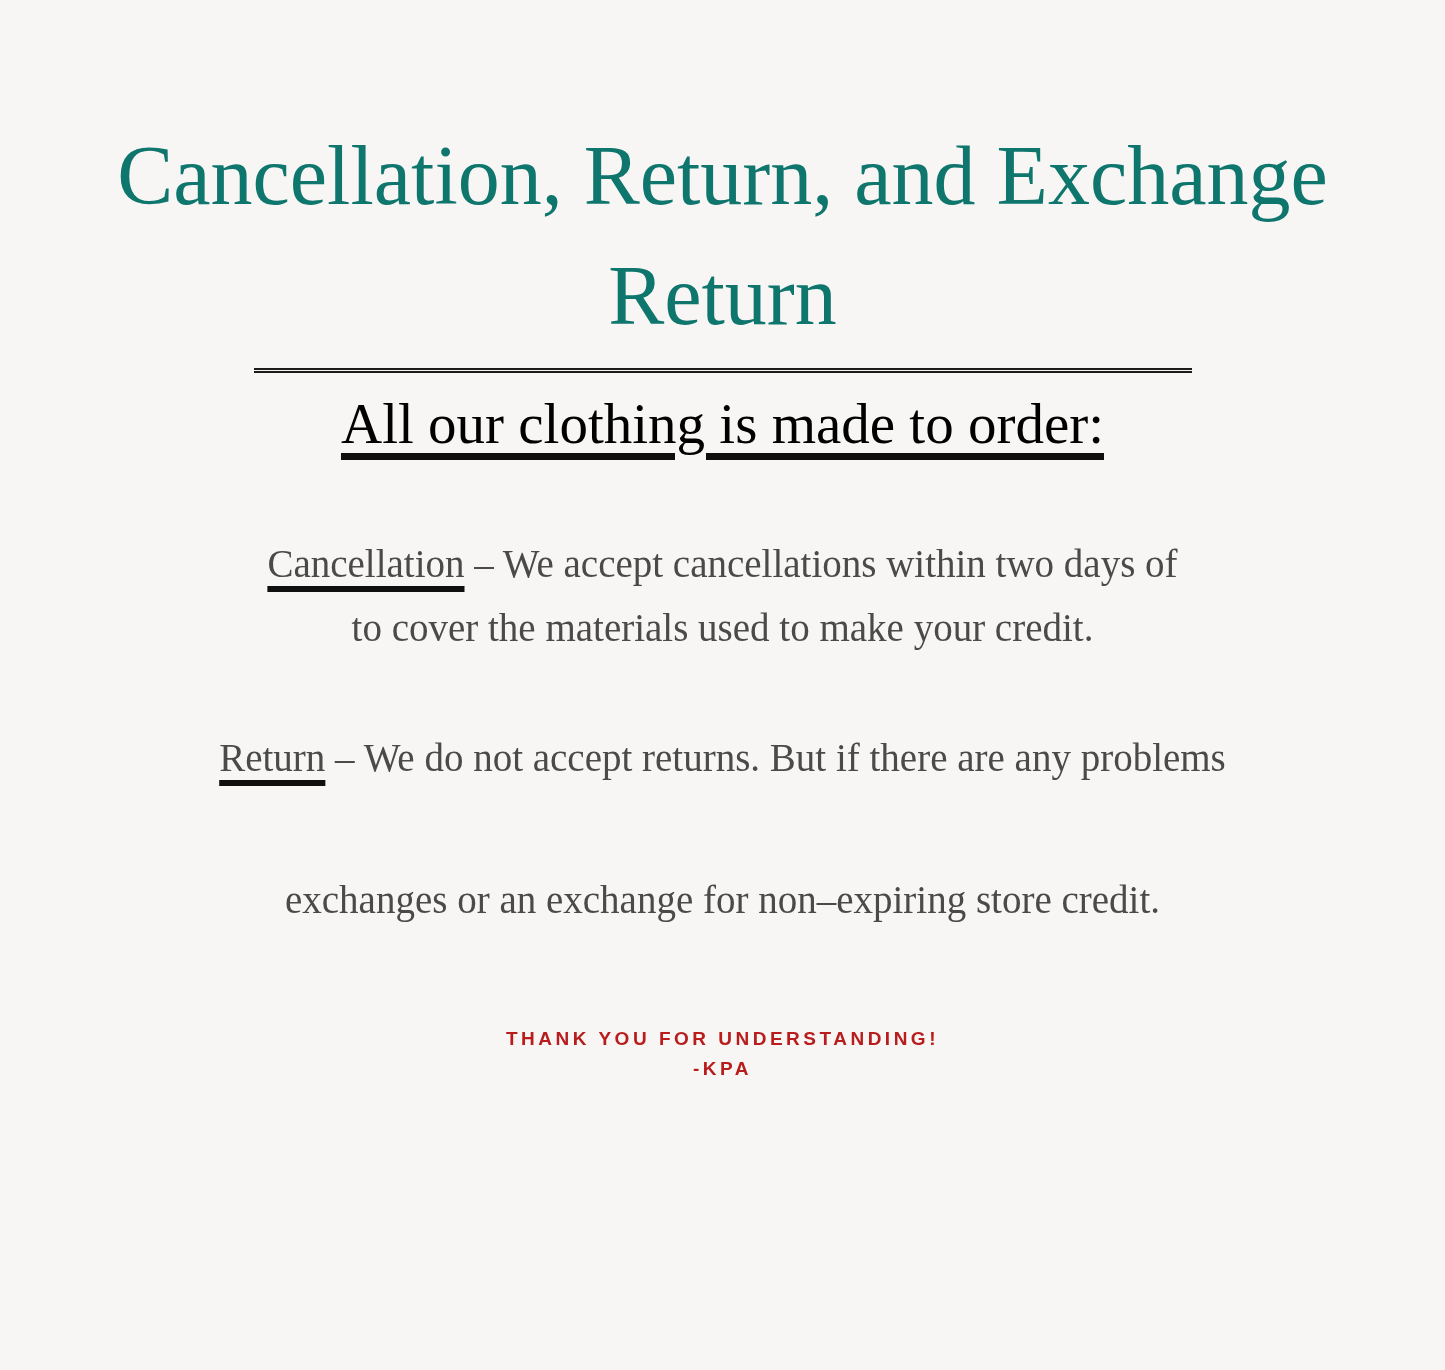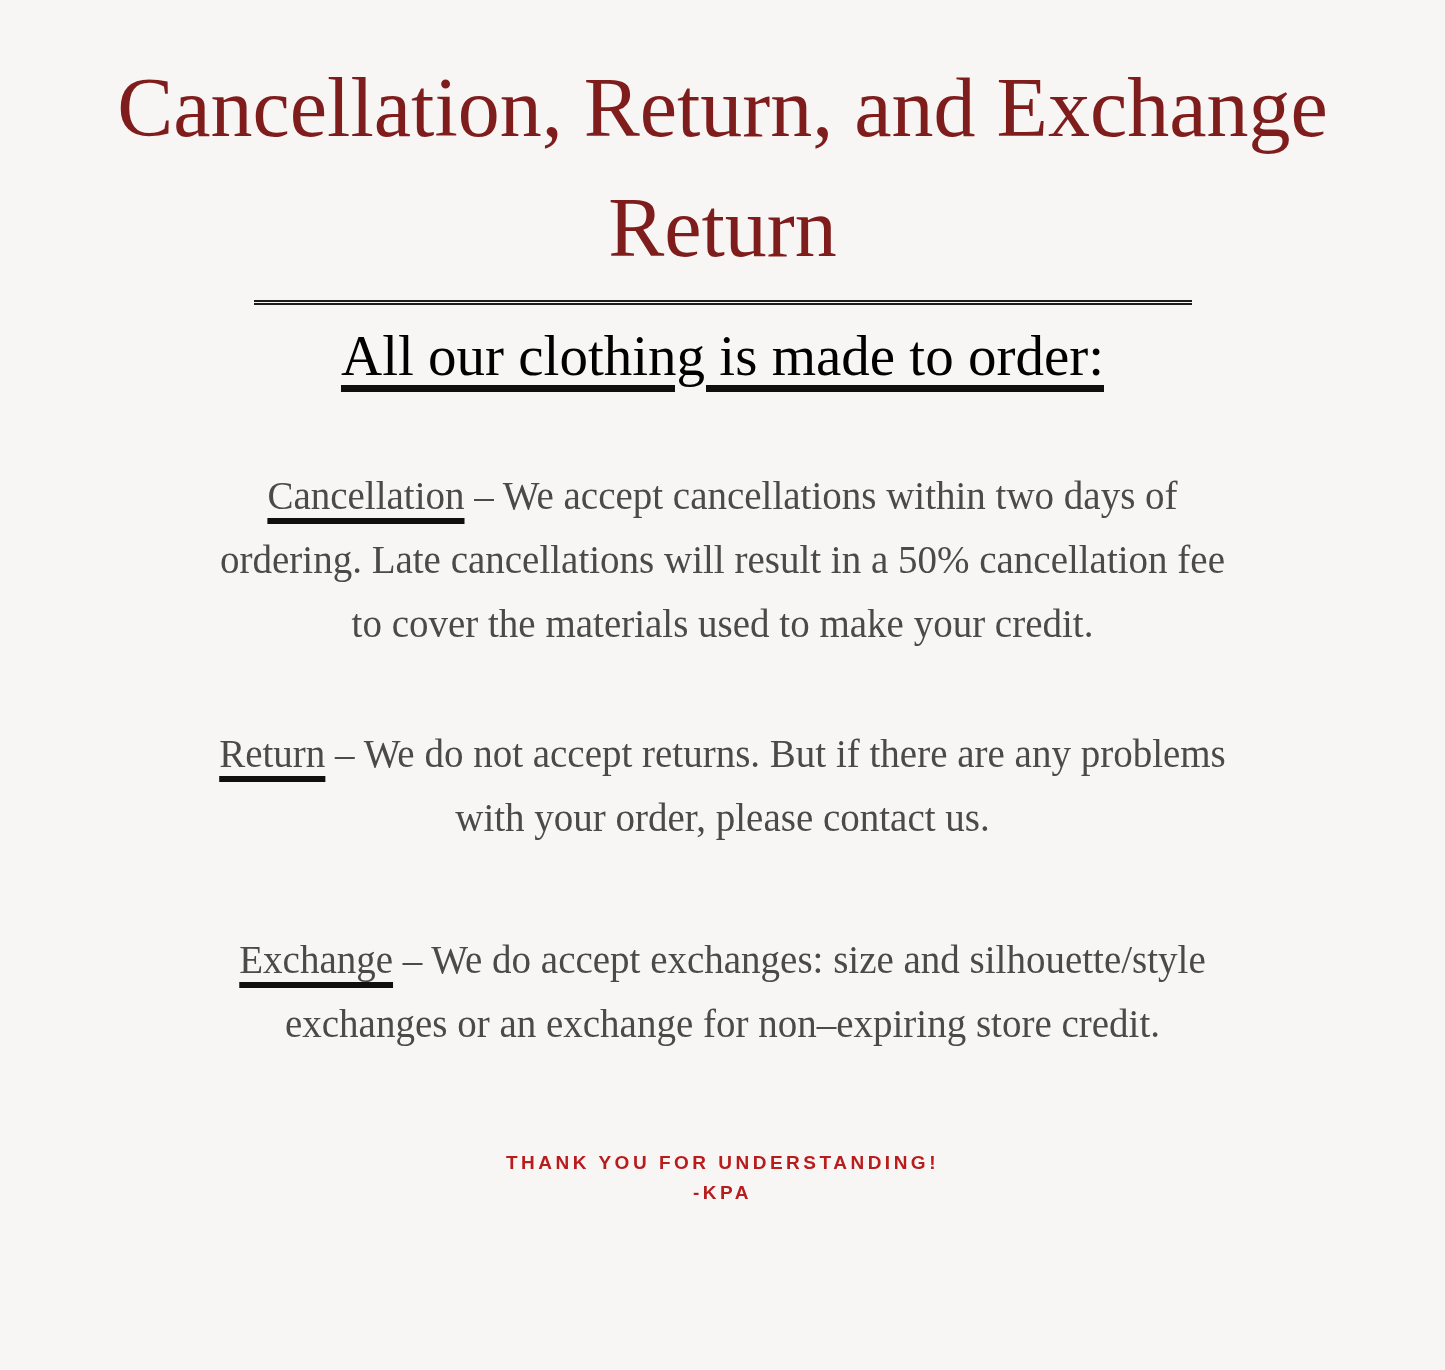--- a/index.html
+++ b/index.html
@@ -11,22 +11,22 @@
     position: relative;
     width: 1445px;
     height: 1370px;
     margin: 0 auto;
     background: #f7f6f4;
     overflow: hidden;
     text-align: center;
     font-family: "Liberation Serif", serif;
   }
   .title {
-    padding-top: 48px;
-    color: #7f1d1d;
+    padding-top: 116px;
+    color: #0f766e;
     font-size: 84px;
     font-weight: 400;
     line-height: 120px;
   }
   .title .tline { white-space: nowrap; }
   .divider {
     width: 938px;
     margin: 12px auto 0 auto;
     height: 0;
     border-bottom: 5px double #1c1c1c;
@@ -78,35 +78,30 @@
   </div>
 
   <div class="divider"></div>
 
   <div class="subtitle">All our clothing is made to order:</div>
 
   <div class="para para-cancellation">
     <div class="pline">
       <span class="keyword">Cancellation</span><span> – We accept cancellations within two days of</span>
     </div>
-    <div class="pline">ordering. Late cancellations will result in a 50% cancellation fee</div>
     <div class="pline">to cover the materials used to make your credit.</div>
   </div>
 
   <div class="para para-return">
     <div class="pline">
       <span class="keyword">Return</span><span> – We do not accept returns. But if there are any problems</span>
     </div>
-    <div class="pline">with your order, please contact us.</div>
   </div>
 
   <div class="para para-exchange">
-    <div class="pline">
-      <span class="keyword">Exchange</span><span> – We do accept exchanges: size and silhouette/style</span>
-    </div>
     <div class="pline">exchanges or an exchange for non–expiring store credit.</div>
   </div>
 
   <div class="footer">
     <div>THANK YOU FOR UNDERSTANDING!</div>
     <div>-KPA</div>
   </div>
 
 </div>
 

